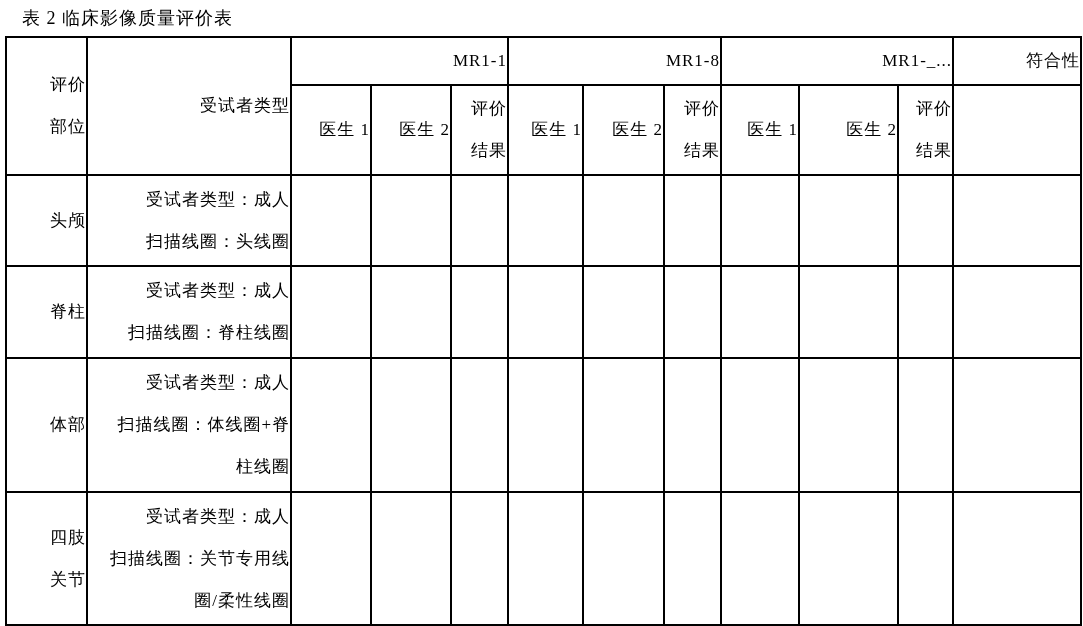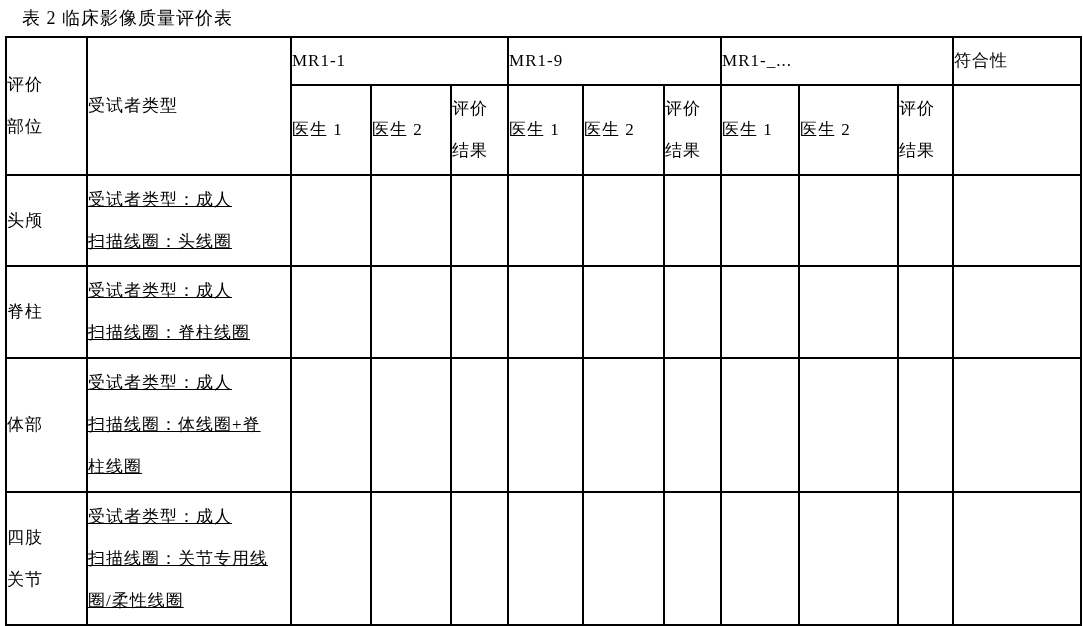--- a/index.html
+++ b/index.html
@@ -37,27 +37,26 @@
   table.eval td {
     border: 2px solid #000000;
     padding: 0;
     font-size: 17px;
     line-height: 42px;
     vertical-align: middle;
     white-space: pre-line;
     letter-spacing: 1px;
     overflow: hidden;
   }
-  td.center { text-align: left; }
+  td.center { text-align: right; }
   td.protocol {
-    text-align: left;
+    text-align: right;
     padding-left: 7px;
     padding-right: 4px;
     letter-spacing: 0.5px;
-    text-decoration: underline;
   }
   td.group-label { letter-spacing: 0.5px; }
   tr.h1 { height: 48px; }
   tr.h2 { height: 90px; }
   tr.r1 { height: 91px; }
   tr.r2 { height: 92px; }
   tr.r3 { height: 134px; }
   tr.r4 { height: 133px; }
 </style>
 </head>
@@ -82,21 +81,21 @@
       <col style="width:55px">
       <col style="width:128px">
     </colgroup>
 
     <tbody>
         <tr class="h1">
       <td class="center" rowspan="2">评价
 部位</td>
       <td class="center" rowspan="2">受试者类型</td>
       <td class="center group-label" colspan="3">MR1-1</td>
-      <td class="center group-label" colspan="3">MR1-9</td>
+      <td class="center group-label" colspan="3">MR1-8</td>
       <td class="center group-label" colspan="3">MR1-_...</td>
       <td class="center">符合性</td>
     </tr>
 
     <tr class="h2">
       <td class="center">医生 1</td>
       <td class="center">医生 2</td>
       <td class="center">评价
 结果</td>
       <td class="center">医生 1</td>

